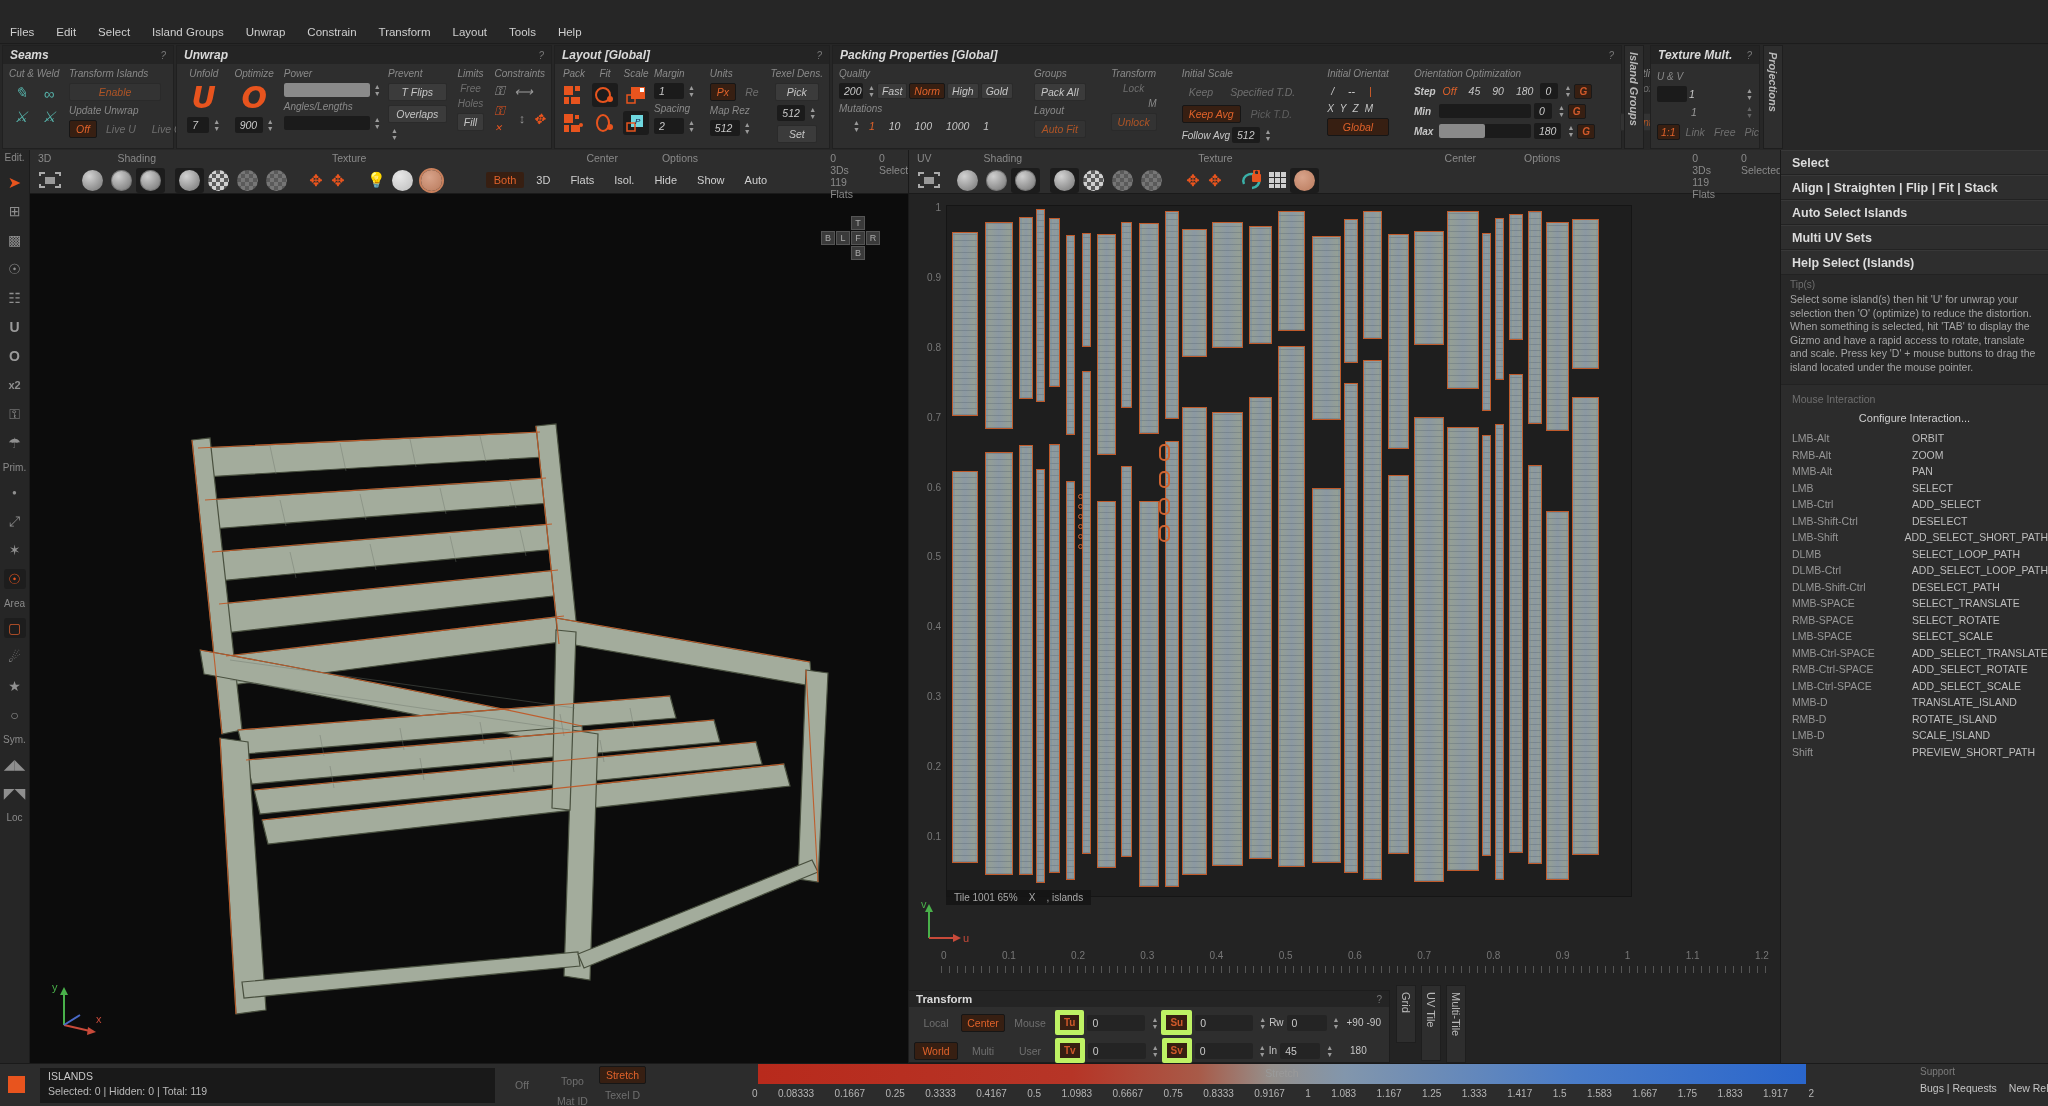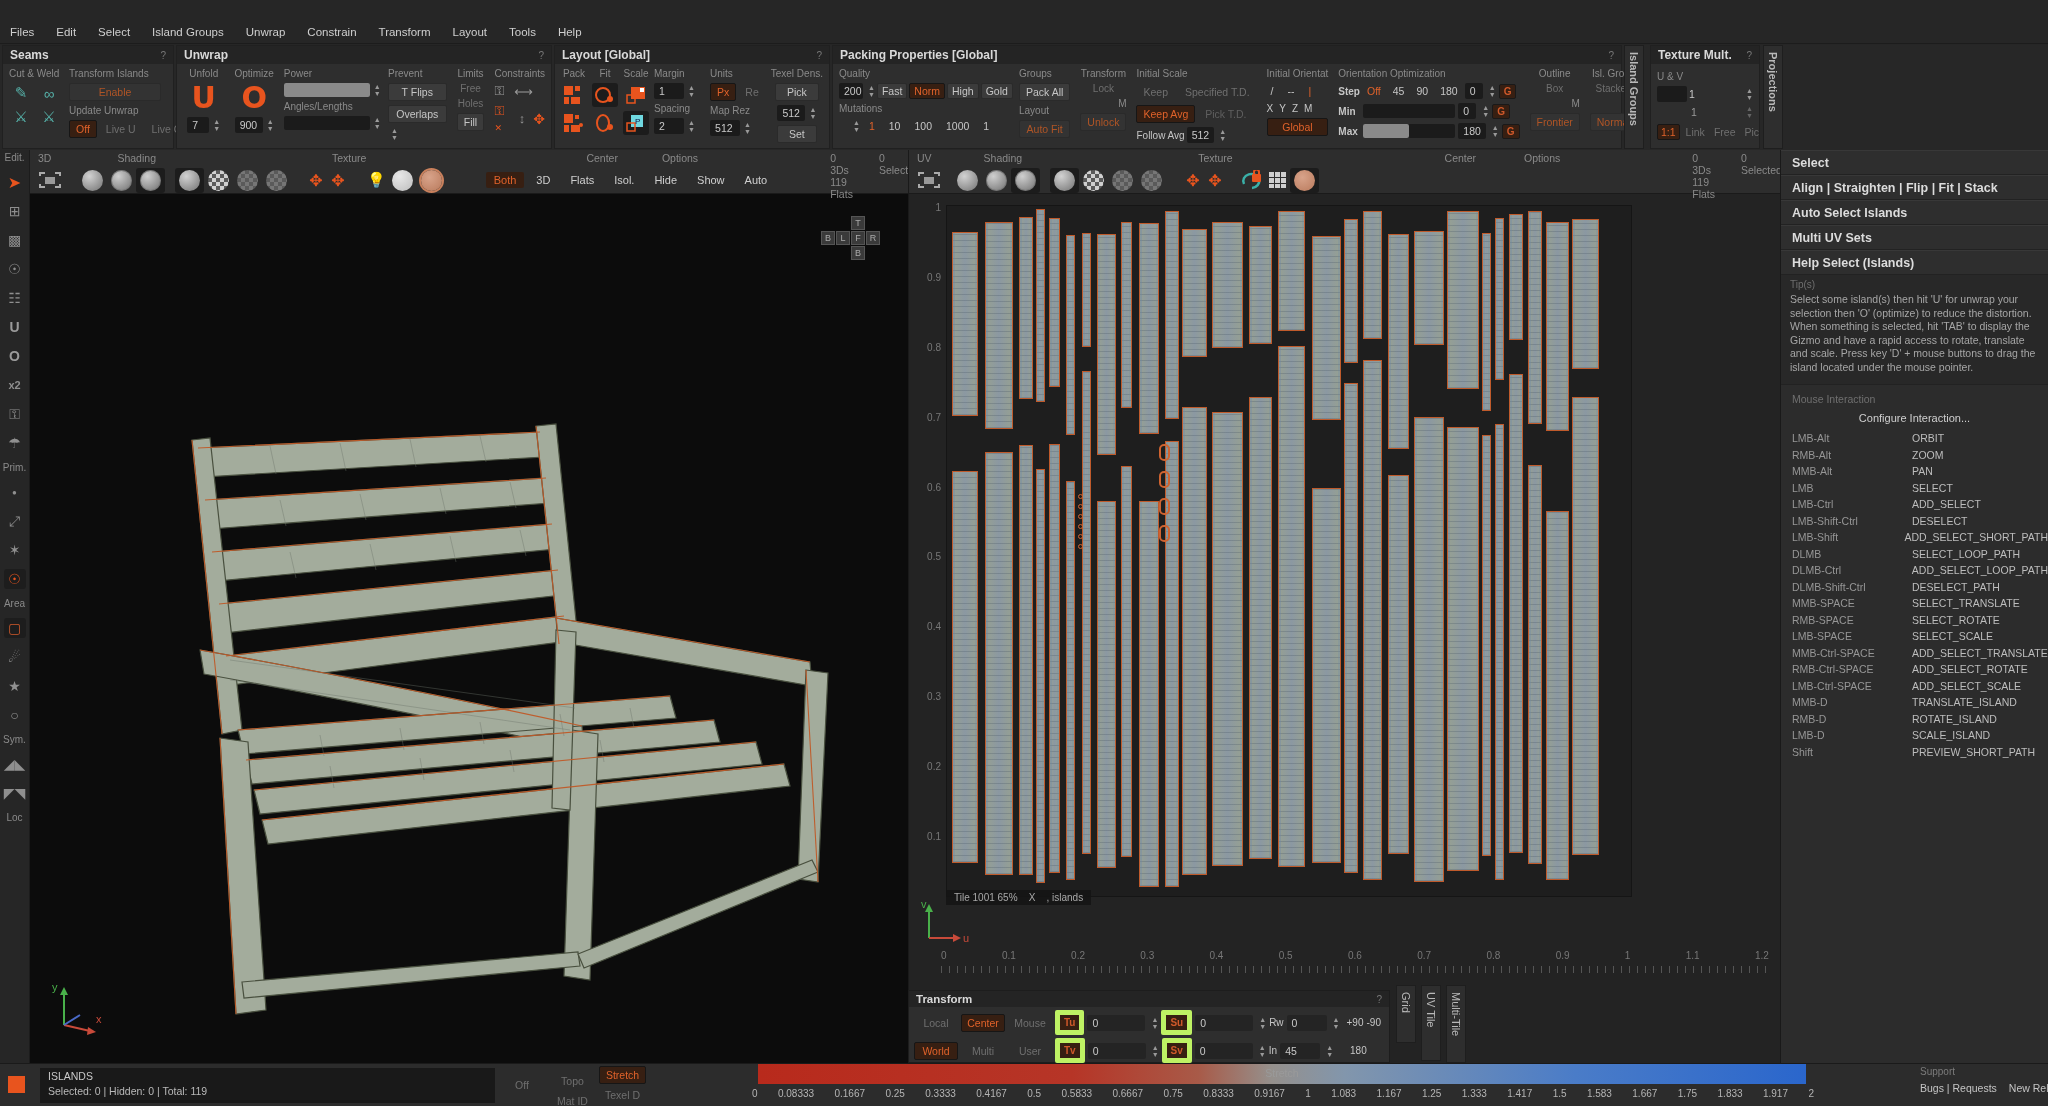--- a/index.html
+++ b/index.html
@@ -27,21 +27,21 @@
 
   
   #titlebar { position:absolute; left:0; top:0; width:2048px; height:20px; background:#1f1f1f; display:flex; align-items:center; font-size:11px; color:#cfcfcf; }
   #app-logo { width:11px; height:9px; border:3px solid #e8541e; border-top:none; border-radius:0 0 7px 7px; margin:0 7px 0 9px; }
   #win-controls { margin-left:auto; display:flex; }
   .winbtn { width:34px; height:20px; display:flex; align-items:center; justify-content:center; color:#bbb; font-size:10px; }
   #menubar { position:absolute; left:0; top:20px; width:2048px; height:24px; background:#262626; border-bottom:1px solid #1c1c1c; display:flex; align-items:center; gap:22px; padding-left:10px; font-size:11.5px; color:#cfcfcf; }
   #menubar .mitem { white-space:nowrap; }
 
   
-  #topstrip { position:absolute; left:0; top:45px; width:2048px; height:105px; background:#272727; }
+  #topstrip { position:absolute; left:0; top:45px; width:2048px; height:105px; background:#272727;font-style:italic; }
 
   .icon-teal { color:#55b0a8; font-size:15px; }
   .seam-ic { width:24px; height:20px; display:flex; align-items:center; justify-content:center; }
 
   .big-uo { color:#e8541e; font-weight:bold; font-size:30px; line-height:30px; font-family:"DejaVu Sans", sans-serif; }
   .slider { height:14px; background:#1b1b1b; border-radius:2px; position:relative; }
   .slider .fill { position:absolute; left:0; top:0; bottom:0; background:#8a8a8a; border-radius:2px; }
   .lay-ic { width:26px; height:24px; display:flex; align-items:center; justify-content:center; }
 
   .gbtn { background:#371f12; color:#d0592a; font-size:10px; font-weight:bold; padding:1px 4px; border-radius:2px; border:1px solid #191919; }
@@ -364,21 +364,21 @@
           <span class="btn" style="width:40px">Set</span>
         </div>
       </div>
     </div>
 
     <div class="panel" style="left:832px;top:0;width:790px;height:104px">
       <div class="panel-title">
           <span>Packing Properties [Global]</span>
           <span class="help-q">?</span>
         </div>
-      <div class="panel-body" style="gap:10px;font-size:10px">
+      <div class="panel-body" style="gap:25px;font-size:10px">
         <div class="col" style="width:170px">
           <span class="lbl10">Quality</span>
           <div class="row" style="gap:2px">
 
             <span class="field" style="min-width:24px">200</span>
             <span class="stepper">
                 <span>▲</span>
                 <span>▼</span>
               </span>
           <span class="btn" style="padding:1px 4px">Fast</span>
@@ -1069,21 +1069,21 @@
     </div>
     <div id="gradient-ticks">
 
     <span>0</span>
         <span>0.08333</span>
         <span>0.1667</span>
         <span>0.25</span>
         <span>0.3333</span>
         <span>0.4167</span>
         <span>0.5</span>
-        <span>0.5833</span>
+        <span>1.0983</span>
         <span>0.6667</span>
         <span>0.75</span>
         <span>0.8333</span>
         <span>0.9167</span>
         <span>1</span>
         <span>1.083</span>
         <span>1.167</span>
         <span>1.25</span>
         <span>1.333</span>
         <span>1.417</span>

